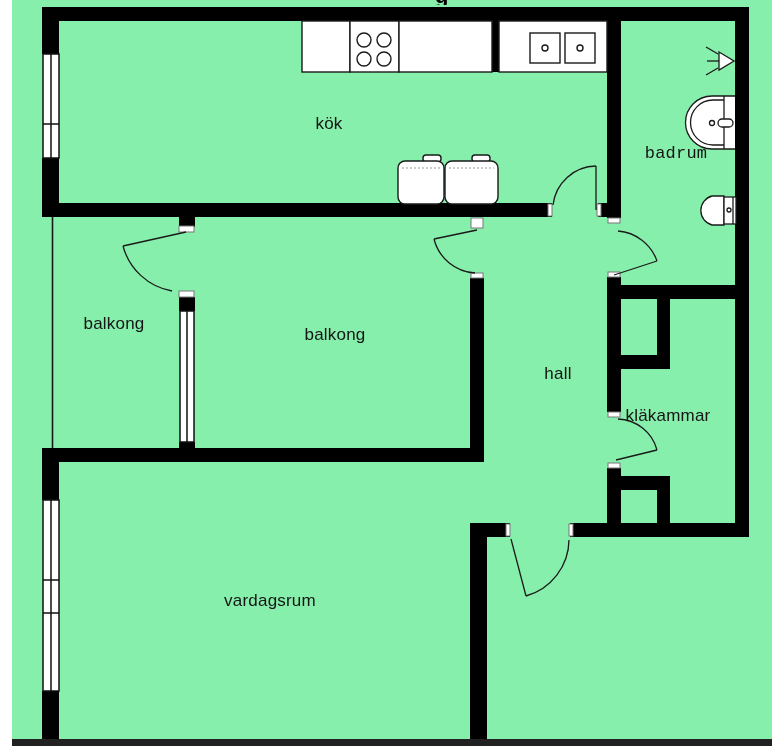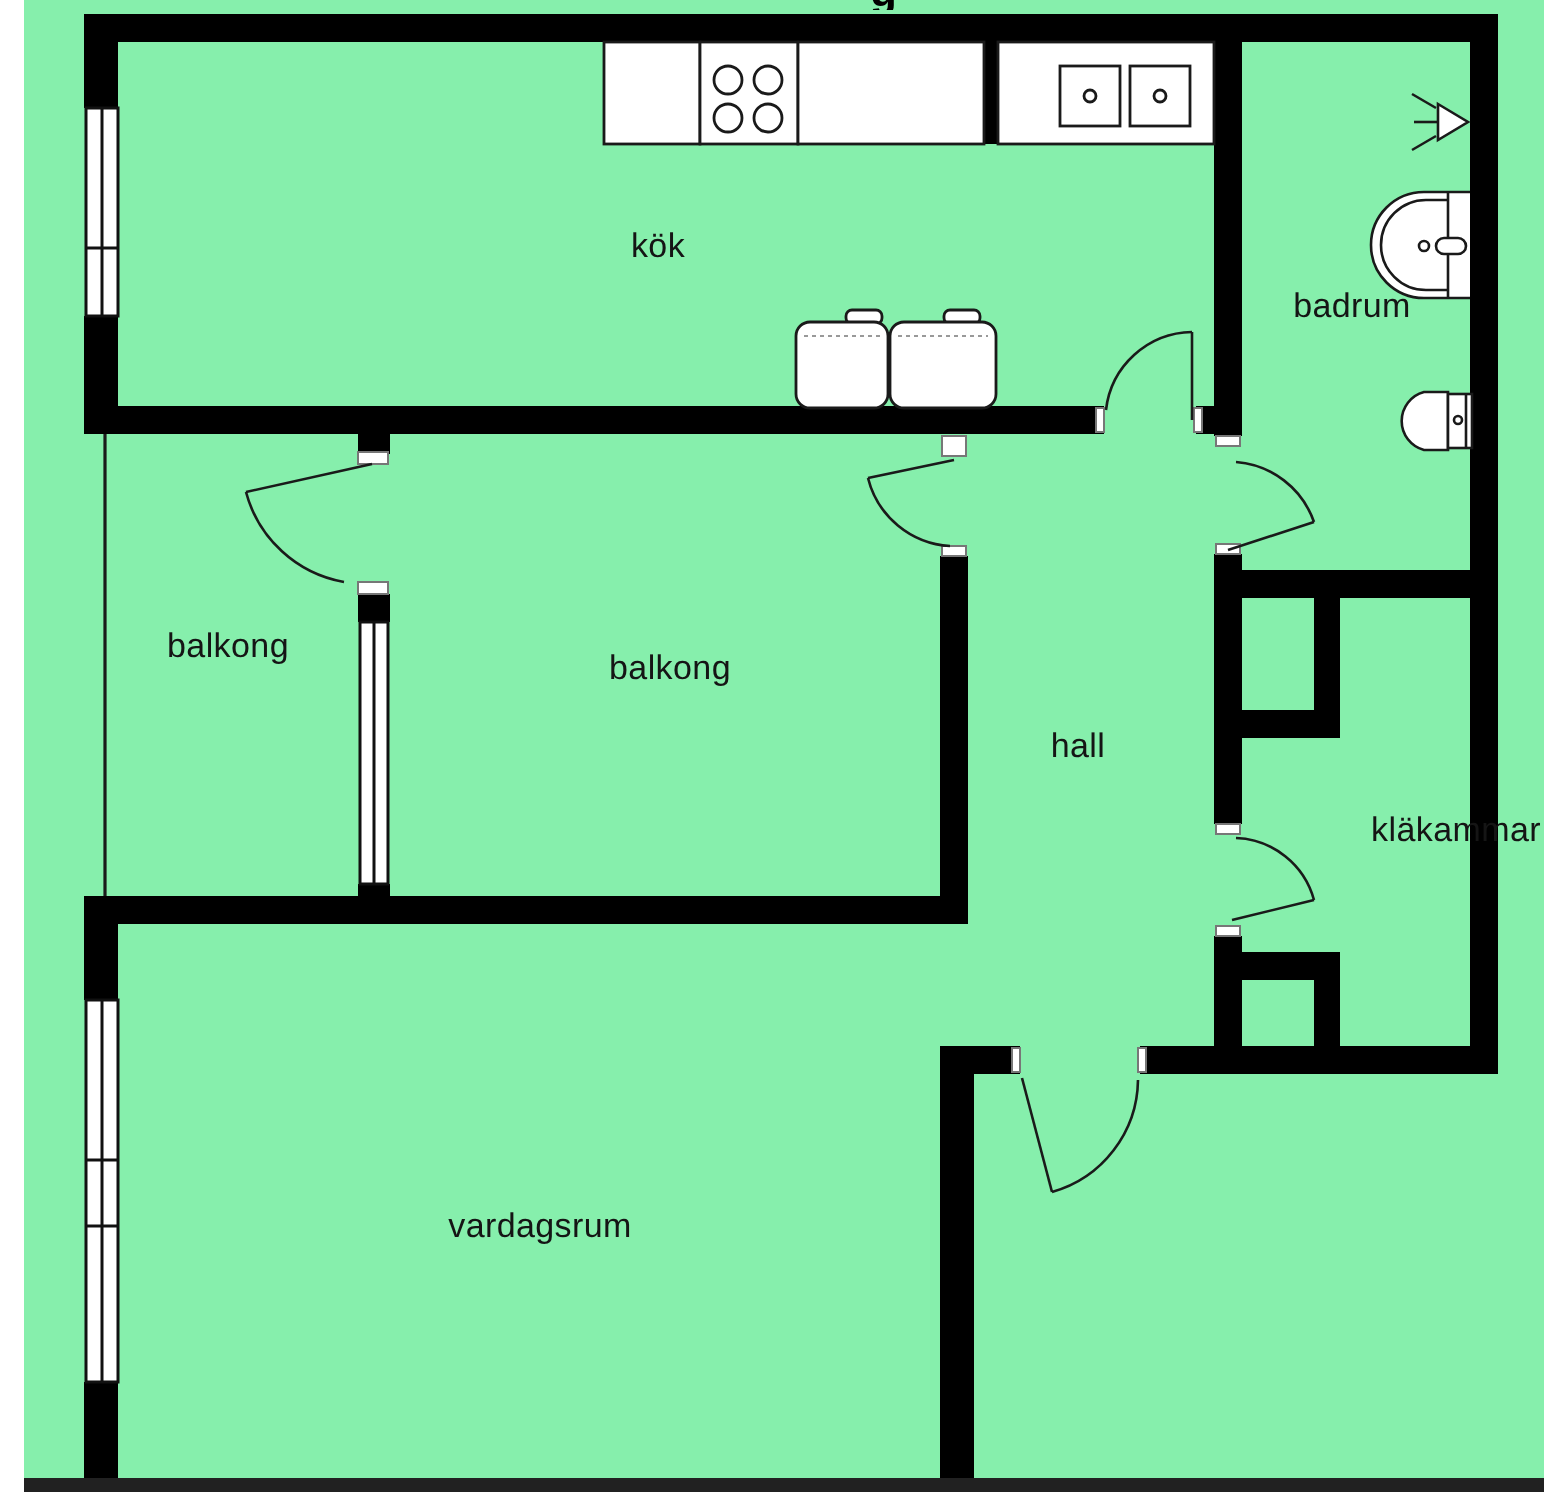--- a/index.html
+++ b/index.html
@@ -185,20 +185,20 @@
         <rect x="712" y="197" width="12" height="27"></rect>
         <line x1="721" y1="197" x2="721" y2="224"></line>
         <circle cx="717" cy="210" r="2"></circle>
       </g>
     </g>
 
     <rect x="0" y="739" width="772" height="7" fill="#212121"></rect>
   </svg>
 
   <div class="room-label" style="left:317px;top:123px;">kök</div>
-  <div class="room-label" style="left:664px;top:153px;">badrum</div>
+  <div class="room-label" style="left:664px;top:153px;font-family:Liberation Mono, monospace;">badrum</div>
   <div class="room-label" style="left:102px;top:323px;">balkong</div>
   <div class="room-label" style="left:323px;top:334px;">balkong</div>
-  <div class="room-label" style="left:527px;top:373px;">hall</div>
-  <div class="room-label" style="left:692px;top:415px;padding-left:48px;">kläkammar</div>
-  <div class="room-label" style="left:258px;top:613px;">vardagsrum</div>
+  <div class="room-label" style="left:546px;top:373px;">hall</div>
+  <div class="room-label" style="left:632px;top:415px;padding-left:48px;">kläkammar</div>
+  <div class="room-label" style="left:258px;top:600px;">vardagsrum</div>
 
 </div>
 
 </body></html>

